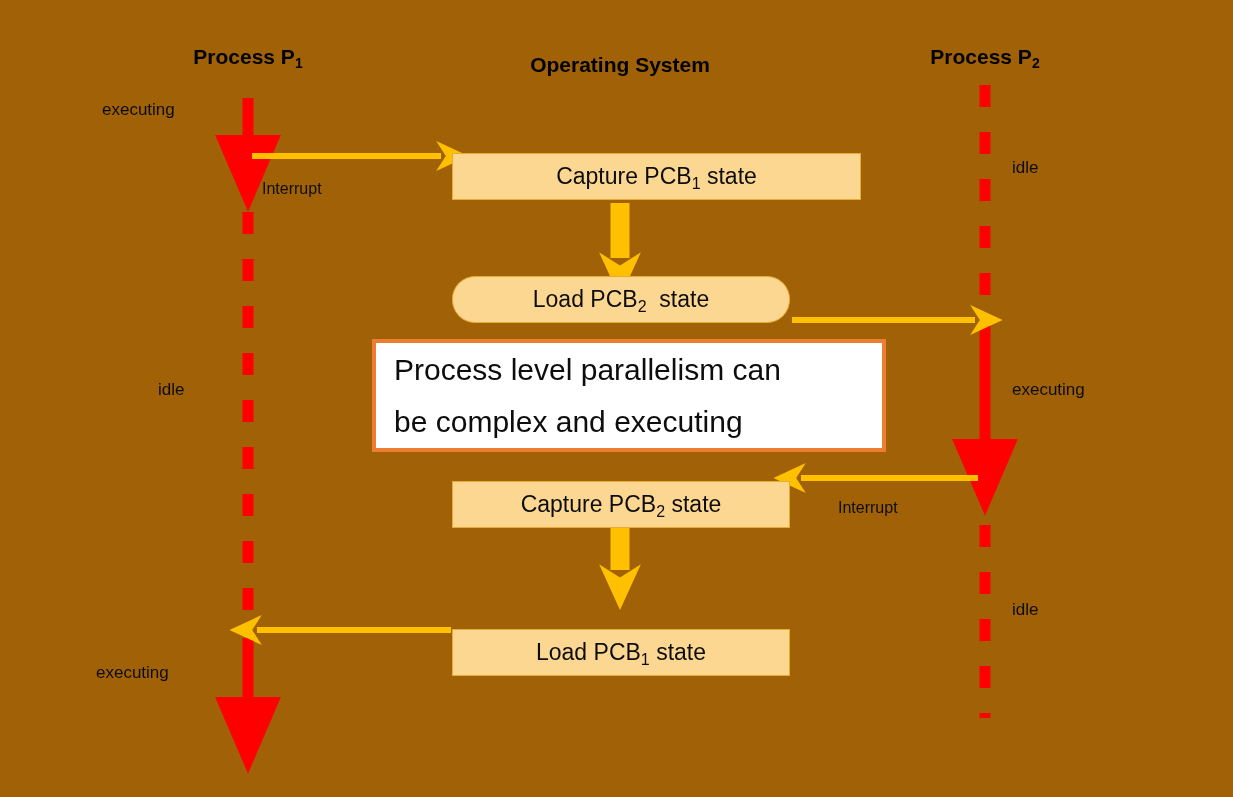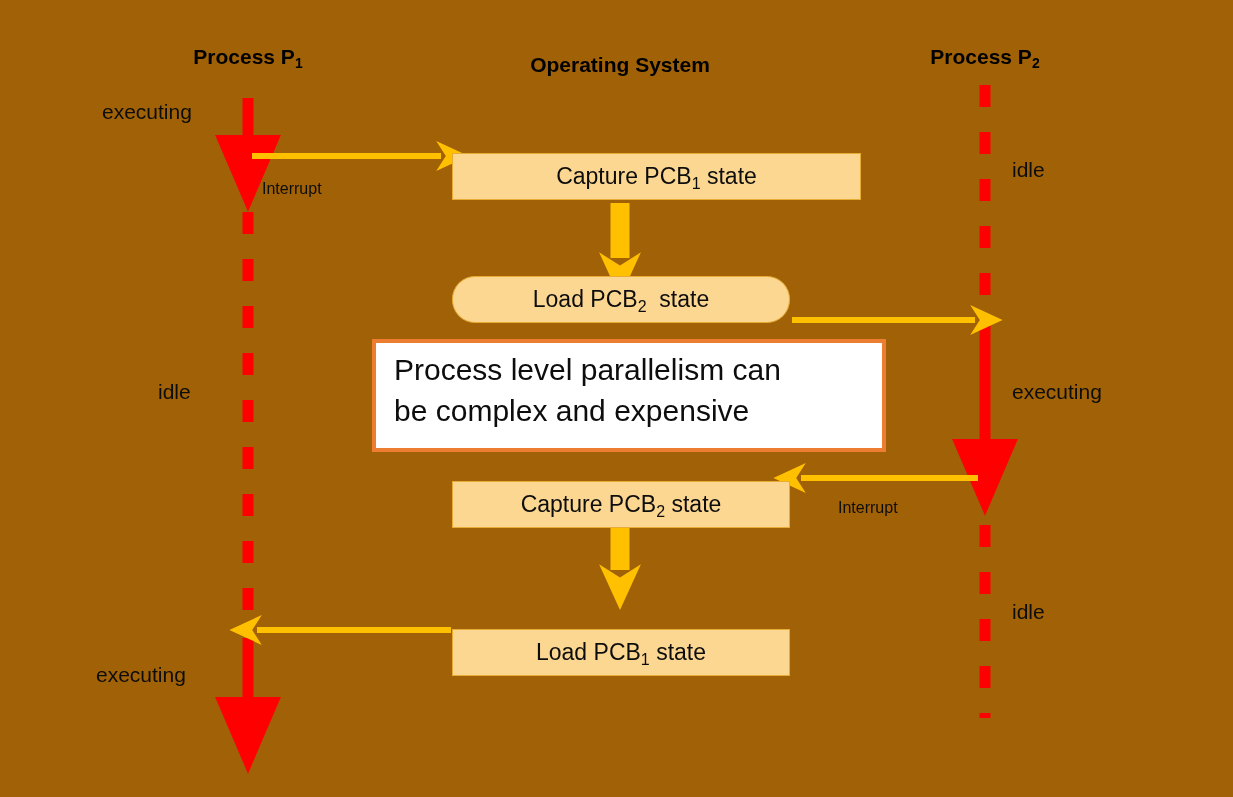--- a/index.html
+++ b/index.html
@@ -25,21 +25,21 @@
     transform: translateX(-50%);
   }
   .lane-title sub {
     font-size: 14px;
     vertical-align: baseline;
     position: relative;
     top: 4px;
   }
   .state-label {
     position: absolute;
-    font-size: 21px;
+    font-size: 17px;
     color: #0d0d0d;
     white-space: nowrap;
   }
   .edge-label {
     position: absolute;
     font-size: 16px;
     color: #0d0d0d;
     white-space: nowrap;
     margin-top: 12px;
   }
@@ -61,21 +61,21 @@
     position: relative;
     top: 5px;
   }
   .callout {
     position: absolute;
     background: #ffffff;
     border: 4px solid #ed7d31;
     box-sizing: border-box;
     display: flex;
     flex-direction: column;
-    justify-content: flex-start;
+    justify-content: space-between;
     padding: 6px 18px;
     font-size: 30px;
     line-height: 1.38;
     color: #0d0d0d;
   }
   svg.overlay {
     position: absolute;
     left: 0;
     top: 0;
     width: 1233px;
@@ -181,16 +181,16 @@
   <div class="os-box" style="left:452px; top:481px; width:338px; height:47px;">
     <span><span>Capture PCB</span><sub>2</sub><span> state</span></span>
   </div>
 
   <div class="os-box" style="left:452px; top:585px; width:338px; height:47px;margin-top:44px;">
     <span><span>Load PCB</span><sub>1</sub><span> state</span></span>
   </div>
 
   <div class="callout" style="left:372px; top:339px; width:514px; height:113px;">
     <div>Process level parallelism can</div>
-    <div>be complex and expensive</div>
+    <div>be complex and executing</div>
   </div>
 
 </div>
 
 </body></html>

